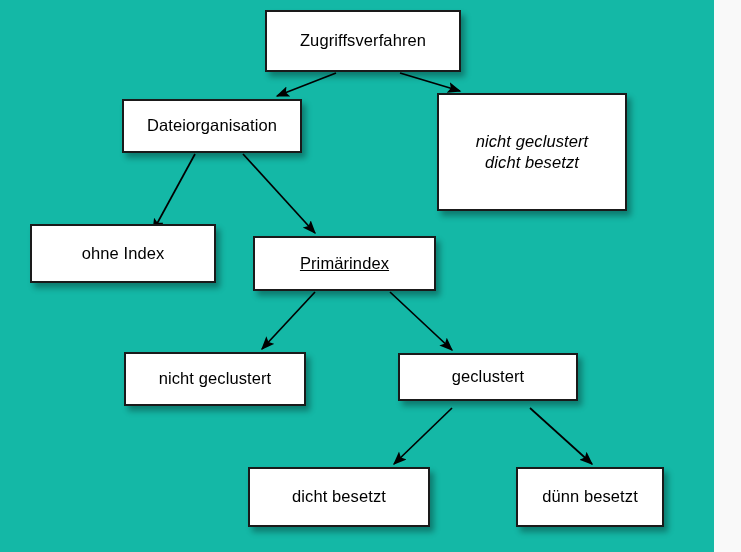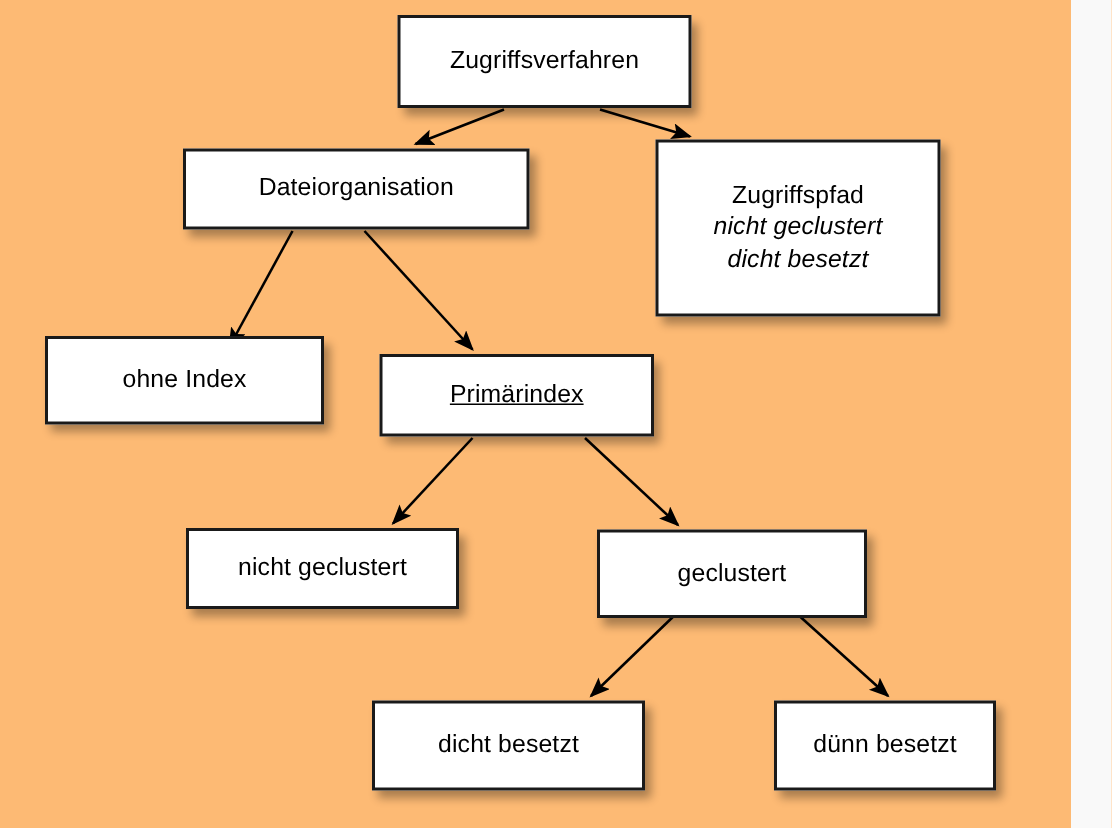--- a/index.html
+++ b/index.html
@@ -4,21 +4,21 @@
 <style>
   html, body {
     margin: 0;
     padding: 0;
     background: #ffffff;
   }
   #canvas {
     position: relative;
     width: 741px;
     height: 552px;
-    background: #fdba74;
+    background: #14b8a6;
     overflow: hidden;
     font-family: "Liberation Sans", sans-serif;
   }
   
   #right-band {
     position: absolute;
     top: 0;
     right: 0;
     width: 27px;
     height: 552px;
@@ -79,38 +79,37 @@
         <line x1="390" y1="292" x2="452" y2="350" stroke="#000000" marker-end="url(#arrowhead)"></line>
         <line x1="452" y1="408" x2="394" y2="464" stroke="#000000" marker-end="url(#arrowhead)"></line>
         <line x1="530" y1="408" x2="592" y2="464" stroke="#000000" marker-end="url(#arrowhead)"></line>
       </g>
   </svg>
 
   <div id="node-layer">
       <div class="node" style="left: 265px; top: 10px; width: 196px; height: 62px; background: rgb(255, 255, 255); border-color: rgb(26, 26, 26); color: rgb(0, 0, 0);">
         <span class="line">Zugriffsverfahren</span>
       </div>
-      <div class="node" style="left: 122px; top: 99px; width: 231px; height: 54px; background: rgb(255, 255, 255); border-color: rgb(26, 26, 26); color: rgb(0, 0, 0);">
+      <div class="node" style="left: 122px; top: 99px; width: 180px; height: 54px; background: rgb(255, 255, 255); border-color: rgb(26, 26, 26); color: rgb(0, 0, 0);">
         <span class="line">Dateiorganisation</span>
       </div>
       <div class="node" style="left: 437px; top: 93px; width: 190px; height: 118px; background: rgb(255, 255, 255); border-color: rgb(26, 26, 26); color: rgb(0, 0, 0);">
-        <span class="line">Zugriffspfad</span>
         <span class="line italic">nicht geclustert</span>
         <span class="line italic">dicht besetzt</span>
       </div>
       <div class="node" style="left: 30px; top: 224px; width: 186px; height: 59px; background: rgb(255, 255, 255); border-color: rgb(26, 26, 26); color: rgb(0, 0, 0);">
         <span class="line">ohne Index</span>
       </div>
       <div class="node" style="left: 253px; top: 236px; width: 183px; height: 55px; background: rgb(255, 255, 255); border-color: rgb(26, 26, 26); color: rgb(0, 0, 0); text-decoration: underline;">
         <span class="line">Primärindex</span>
       </div>
       <div class="node" style="left: 124px; top: 352px; width: 182px; height: 54px; background: rgb(255, 255, 255); border-color: rgb(26, 26, 26); color: rgb(0, 0, 0);">
         <span class="line">nicht geclustert</span>
       </div>
-      <div class="node" style="left: 398px; top: 353px; width: 180px; height: 59px; background: rgb(255, 255, 255); border-color: rgb(26, 26, 26); color: rgb(0, 0, 0);">
+      <div class="node" style="left: 398px; top: 353px; width: 180px; height: 48px; background: rgb(255, 255, 255); border-color: rgb(26, 26, 26); color: rgb(0, 0, 0);">
         <span class="line">geclustert</span>
       </div>
       <div class="node" style="left: 248px; top: 467px; width: 182px; height: 60px; background: rgb(255, 255, 255); border-color: rgb(26, 26, 26); color: rgb(0, 0, 0);">
         <span class="line">dicht besetzt</span>
       </div>
       <div class="node" style="left: 516px; top: 467px; width: 148px; height: 60px; background: rgb(255, 255, 255); border-color: rgb(26, 26, 26); color: rgb(0, 0, 0);">
         <span class="line">dünn besetzt</span>
       </div>
     </div>
 

